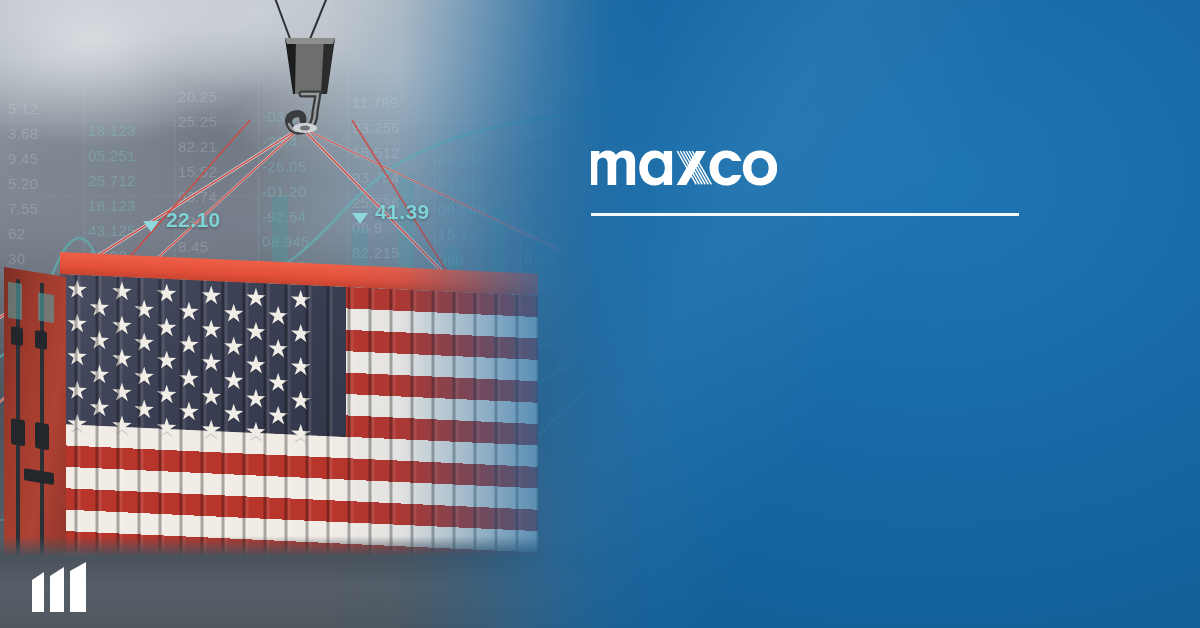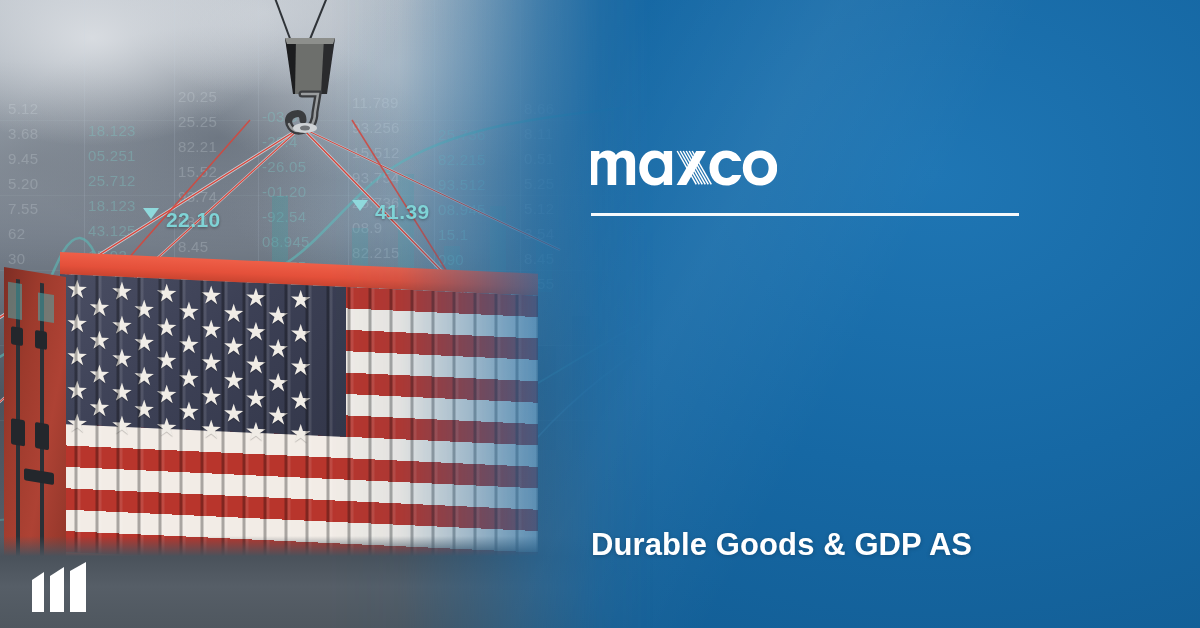--- a/index.html
+++ b/index.html
@@ -215,21 +215,21 @@
     position: absolute;
     inset: 0;
     background:
       radial-gradient(ellipse 320px 400px at 72% 40%, rgba(120,185,225,0.30) 0%, rgba(120,185,225,0) 70%);
   }
 
   
   .callout {
     position: absolute;
     display: flex;
-    align-items: flex-start;
+    align-items: flex-end;
     gap: 7px;
     color: #7fd3d6;
     font-weight: bold;
     font-size: 21px;
     letter-spacing: 0.4px;
     text-shadow: 0 1px 3px rgba(0,0,0,0.35);
   }
   .callout .tri {
     width: 0; height: 0;
     border-left: 8px solid transparent;
@@ -529,21 +529,20 @@
         <line x1="92.2" y1="13" x2="111.3" y2="46.3"></line>
         <line x1="95.2" y1="13" x2="114.3" y2="46.3"></line>
         <line x1="98.2" y1="13" x2="117.3" y2="46.3"></line>
         <line x1="101.2" y1="13" x2="120.3" y2="46.3"></line>
       </g>
     </svg>
   </div>
 
   <div class="divider"></div>
 
-  <div class="headline">Durable Goods &amp; GDP AS</div>
 
   <svg class="brandmark" viewBox="0 0 68 50">
     <path d="M2 50 L2 18 L14 10 L14 50 Z" fill="#ffffff"></path>
     <path d="M20 50 L20 14 L34 5 L34 50 Z" fill="#ffffff"></path>
     <path d="M40 50 L40 9 L56 0 L56 50 Z" fill="#ffffff"></path>
   </svg>
 
 </div>
 
 </body></html>

